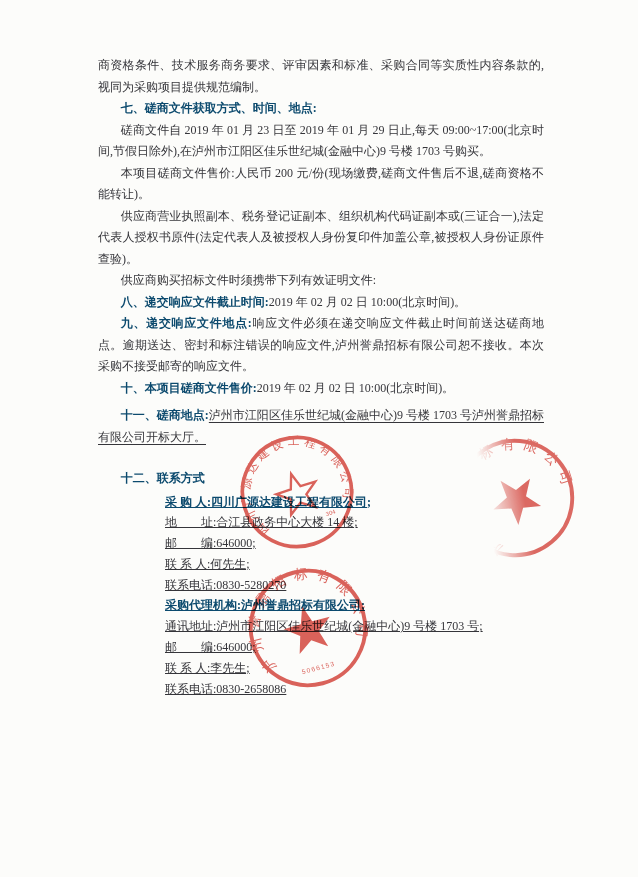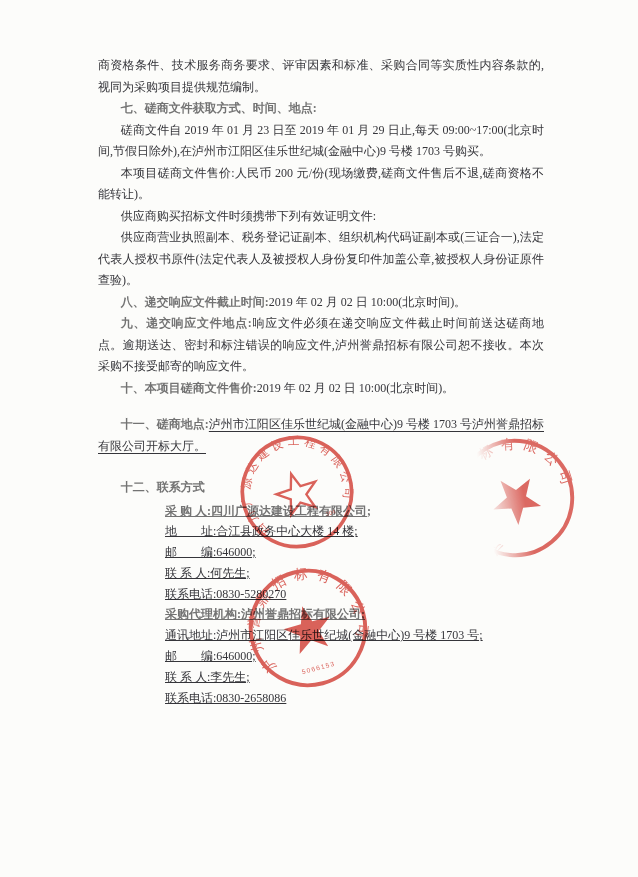--- a/index.html
+++ b/index.html
@@ -13,23 +13,23 @@
     font-family:"Liberation Serif","DejaVu Serif",serif;
     color:#35353a;
   }
   .content {
     position:absolute; left:98px; top:55px; width:446px;
     font-size:12px; line-height:21.5px;
     text-align:justify;
   }
   .para { margin:0; }
   .indent { text-indent:1.9em; }
-  .bold { font-weight:bold; color:#737373; }
+  .bold { font-weight:bold; color:#0c4a6e; }
   .sec-gap { }
-  .sec-gap-sm { margin-top:15px; }
+  .sec-gap-sm { margin-top:6px; }
   .sec-gap-xs { margin-top:20px; }
   .uline { text-decoration:underline; text-underline-offset:3px; }
   .contacts { margin-top:2px; padding-left:67px; line-height:20.8px; }
   .contact-line { margin:0; text-align:left;text-decoration:underline; }
 
   .seal {
     position:absolute;
     color:#d6453d;
     mix-blend-mode:multiply;
     opacity:0.84;
@@ -49,22 +49,22 @@
 <body>
 
 <div class="page">
 
   <div class="content">
     <p class="para">商资格条件、技术服务商务要求、评审因素和标准、采购合同等实质性内容条款的,视同为采购项目提供规范编制。</p>
 
     <p class="para indent bold">七、磋商文件获取方式、时间、地点:</p>
     <p class="para indent">磋商文件自 2019 年 01 月 23 日至 2019 年 01 月 29 日止,每天 09:00~17:00(北京时间,节假日除外),在泸州市江阳区佳乐世纪城(金融中心)9 号楼 1703 号购买。</p>
     <p class="para indent">本项目磋商文件售价:人民币 200 元/份(现场缴费,磋商文件售后不退,磋商资格不能转让)。</p>
+    <p class="para indent">供应商营业执照副本、税务登记证副本、组织机构代码证副本或(三证合一),法定代表人授权书原件(法定代表人及被授权人身份复印件加盖公章,被授权人身份证原件查验)。</p>
     <p class="para indent">供应商购买招标文件时须携带下列有效证明文件:</p>
-    <p class="para indent">供应商营业执照副本、税务登记证副本、组织机构代码证副本或(三证合一),法定代表人授权书原件(法定代表人及被授权人身份复印件加盖公章,被授权人身份证原件查验)。</p>
 
     <p class="para indent sec-gap"><span class="bold">八、递交响应文件截止时间:</span><span>2019 年 02 月 02 日 10:00(北京时间)。</span></p>
 
     <p class="para indent sec-gap"><span class="bold">九、递交响应文件地点:</span><span>响应文件必须在递交响应文件截止时间前送达磋商地点。逾期送达、密封和标注错误的响应文件,泸州誉鼎招标有限公司恕不接收。本次采购不接受邮寄的响应文件。</span></p>
 
     <p class="para indent sec-gap"><span class="bold">十、本项目磋商文件售价:</span><span>2019 年 02 月 02 日 10:00(北京时间)。</span></p>
 
     <p class="para indent sec-gap-sm"><span class="bold">十一、磋商地点:</span><span class="uline">泸州市江阳区佳乐世纪城(金融中心)9 号楼 1703 号泸州誉鼎招标有限公司开标大厅。</span></p>
 
     <p class="para indent bold sec-gap-xs">十二、联系方式</p>

